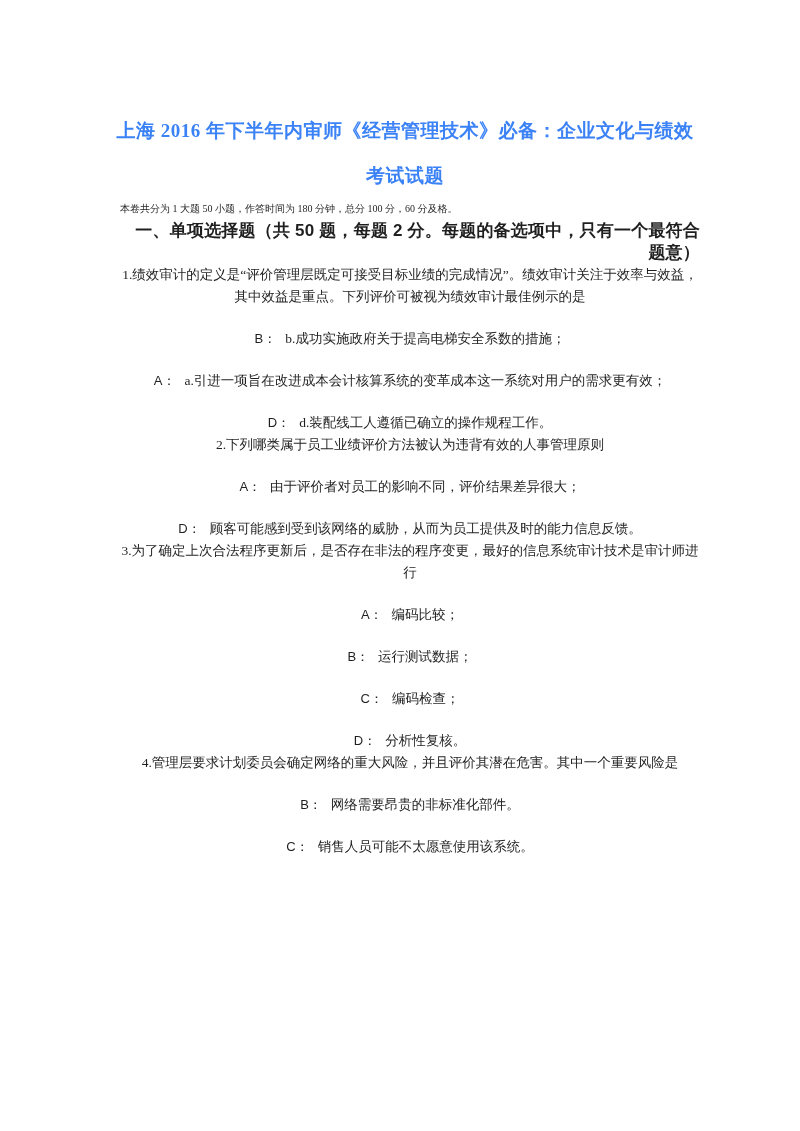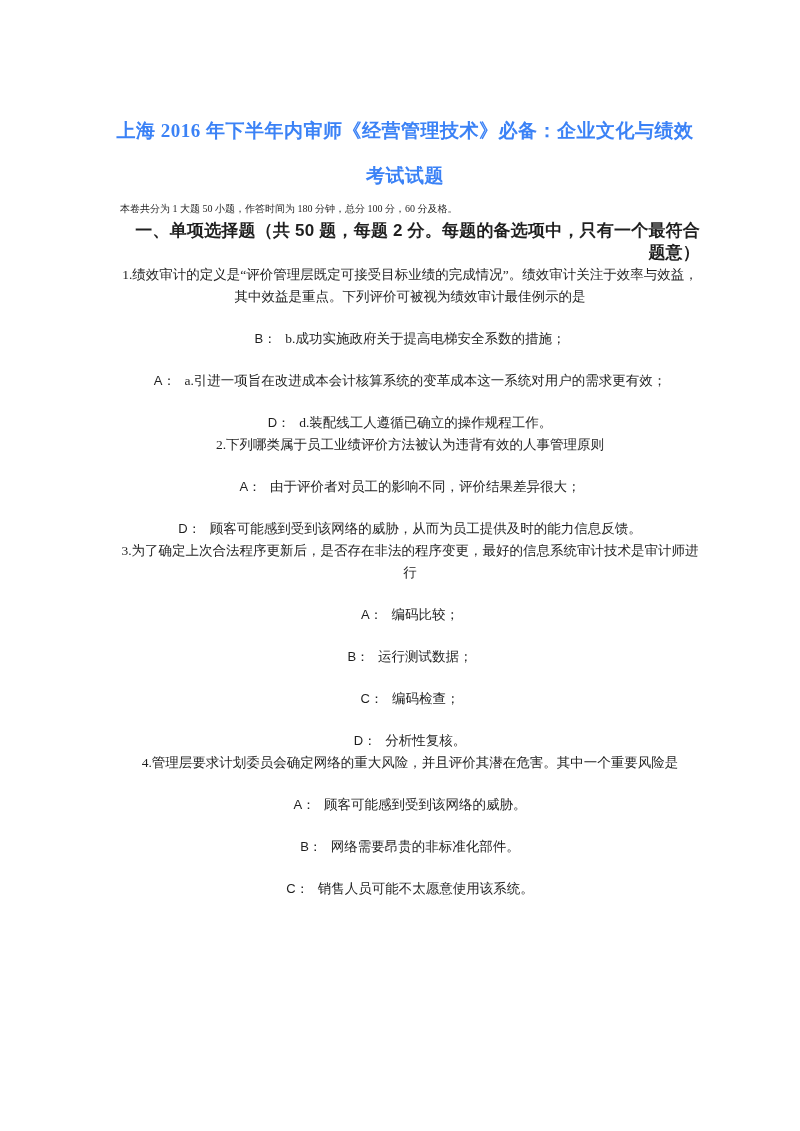--- a/index.html
+++ b/index.html
@@ -89,18 +89,17 @@
   <div class="question">
     <p class="stem">3.为了确定上次合法程序更新后，是否存在非法的程序变更，最好的信息系统审计技术是审计师进行</p>
     <p class="option"><span class="opt-label">A：</span><span class="opt-text">编码比较；</span></p>
     <p class="option"><span class="opt-label">B：</span><span class="opt-text">运行测试数据；</span></p>
     <p class="option"><span class="opt-label">C：</span><span class="opt-text">编码检查；</span></p>
     <p class="option"><span class="opt-label">D：</span><span class="opt-text">分析性复核。</span></p>
   </div>
 
   <div class="question">
     <p class="stem">4.管理层要求计划委员会确定网络的重大风险，并且评价其潜在危害。其中一个重要风险是</p>
-    <p class="option"><span class="opt-label">A：</span><span class="opt-text">顾客可能感到受到该网络的威胁。</span></p>
     <p class="option"><span class="opt-label">B：</span><span class="opt-text">网络需要昂贵的非标准化部件。</span></p>
     <p class="option"><span class="opt-label">C：</span><span class="opt-text">销售人员可能不太愿意使用该系统。</span></p>
   </div>
 
 </div>
 
 </body></html>

